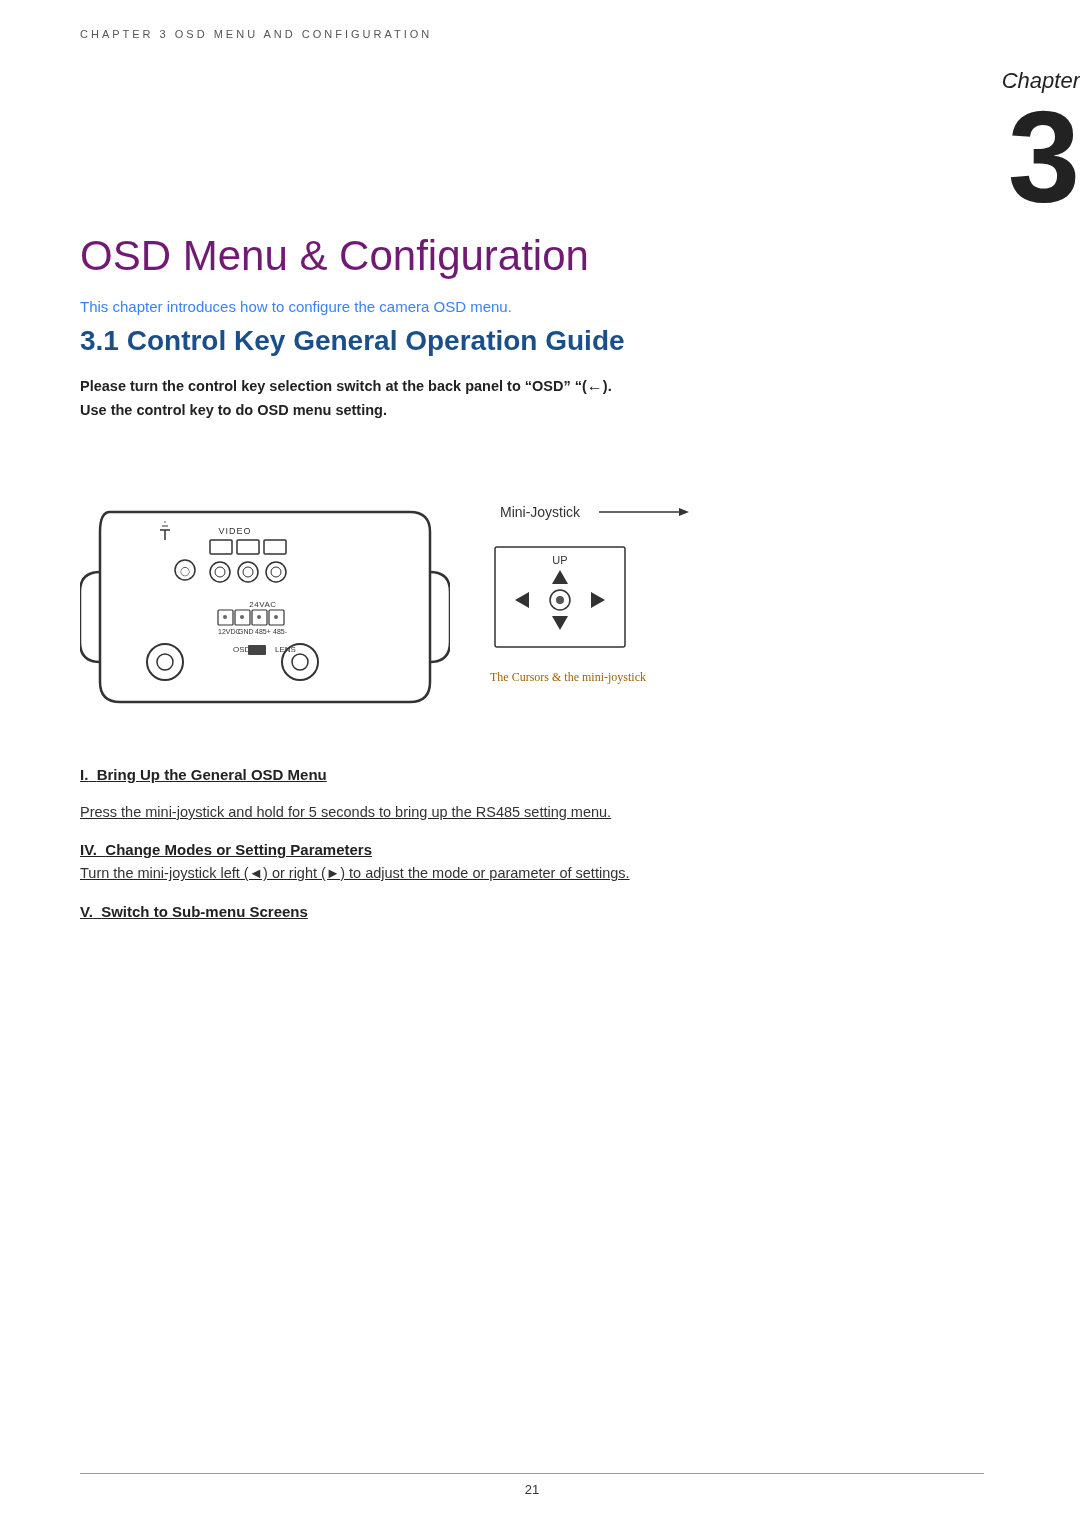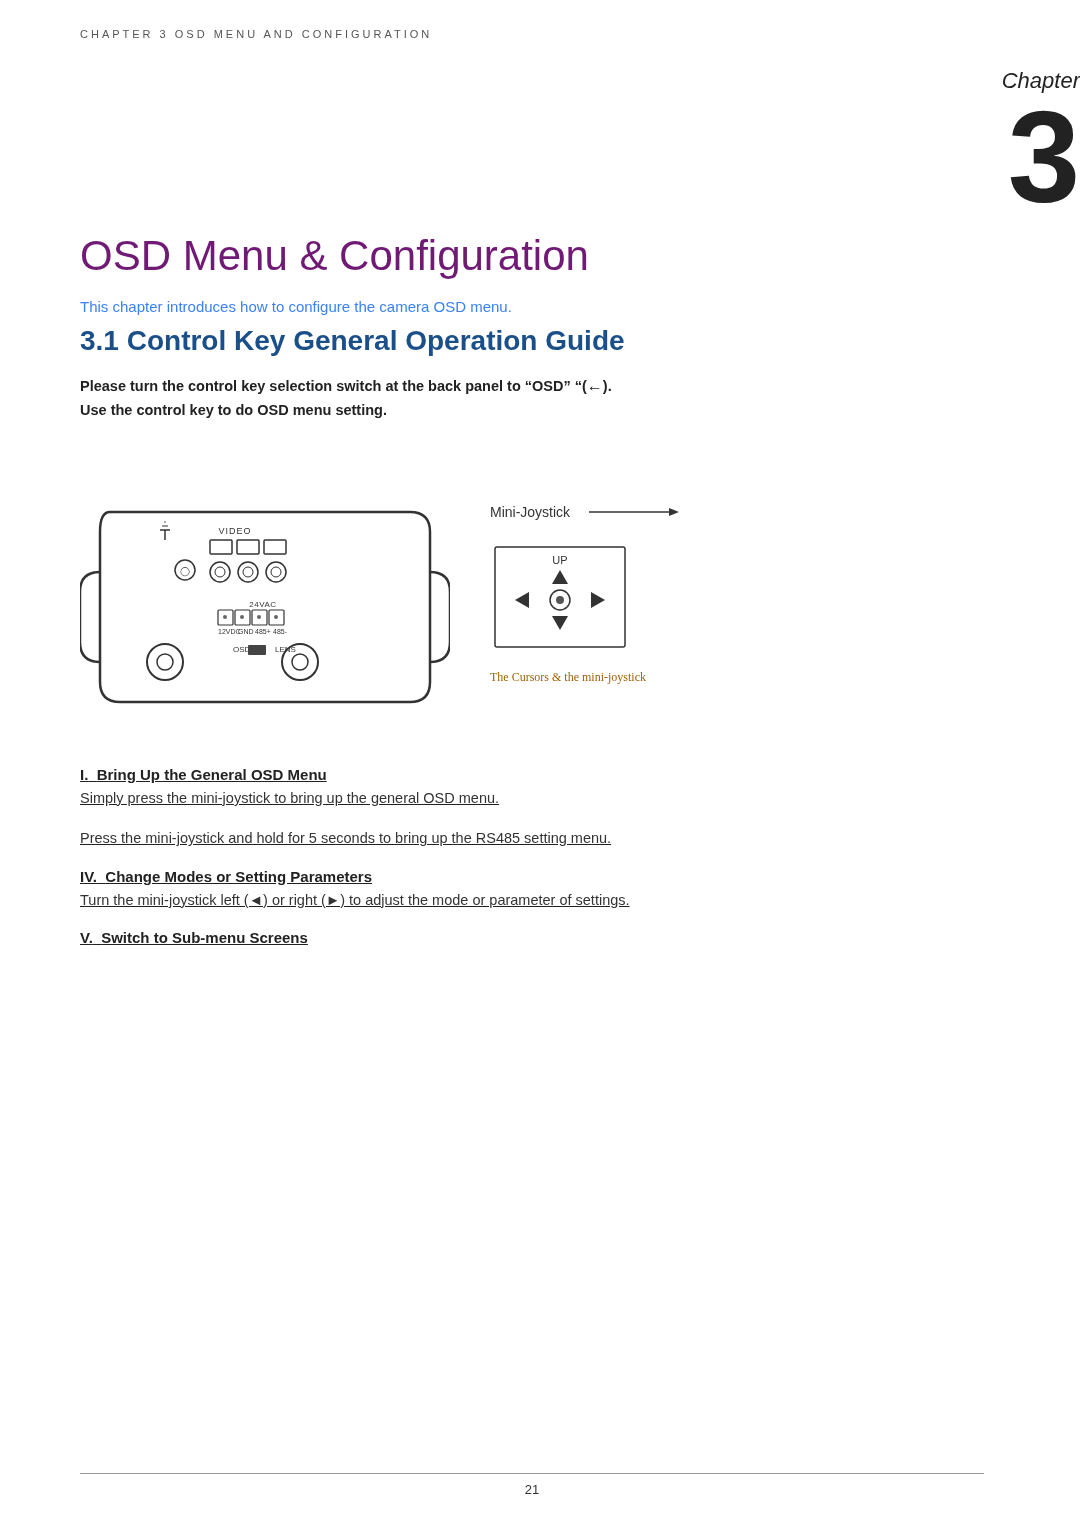--- a/index.html
+++ b/index.html
@@ -217,21 +217,21 @@
 
       <line x1="85" y1="88" x2="85" y2="78" stroke="#333" stroke-width="1.5"></line>
       <line x1="80" y1="78" x2="90" y2="78" stroke="#333" stroke-width="1.5"></line>
       <line x1="82" y1="74" x2="88" y2="74" stroke="#333" stroke-width="1"></line>
       <line x1="84" y1="70" x2="86" y2="70" stroke="#333" stroke-width="0.8"></line>
     </svg>
   </div>
 
   <div style="display:flex; flex-direction:column; gap:20px; align-items:flex-start;">
 
-    <div style="display:flex; align-items:center; gap:9px; ">
+    <div style="display:flex; align-items:center; gap:9px; margin-left:10px;">
       <span style="font-family:Arial,sans-serif; font-size:14px; color:#333; white-space:nowrap;">Mini-Joystick</span>
       <svg width="100" height="20" viewBox="0 0 100 20">
         <line x1="10" y1="10" x2="95" y2="10" stroke="#333" stroke-width="1.5"></line>
         <polygon points="90,6 100,10 90,14" fill="#333"></polygon>
       </svg>
     </div>
 
     <div>
       <svg width="140" height="120" viewBox="0 0 140 120" xmlns="http://www.w3.org/2000/svg">
 
@@ -254,21 +254,20 @@
     </div>
   </div>
 </div>
 
 <div class="instructions">
 
   <div class="instruction-item">
     <div class="instruction-heading">
       <span>I.</span>&nbsp;&nbsp;<span>Bring Up the General OSD Menu</span>
     </div>
-    <div class="instruction-body">Simply press the mini-joystick to bring up the general OSD menu.</div>
   </div>
 
   <div class="instruction-item">
     <div class="instruction-body">Press the mini-joystick and hold for 5 seconds to bring up the RS485 setting menu.</div>
   </div>
 
 
   <div class="instruction-item">
     <div class="instruction-heading">
       <span>IV.</span>&nbsp;&nbsp;<span>Change Modes or Setting Parameters</span>

